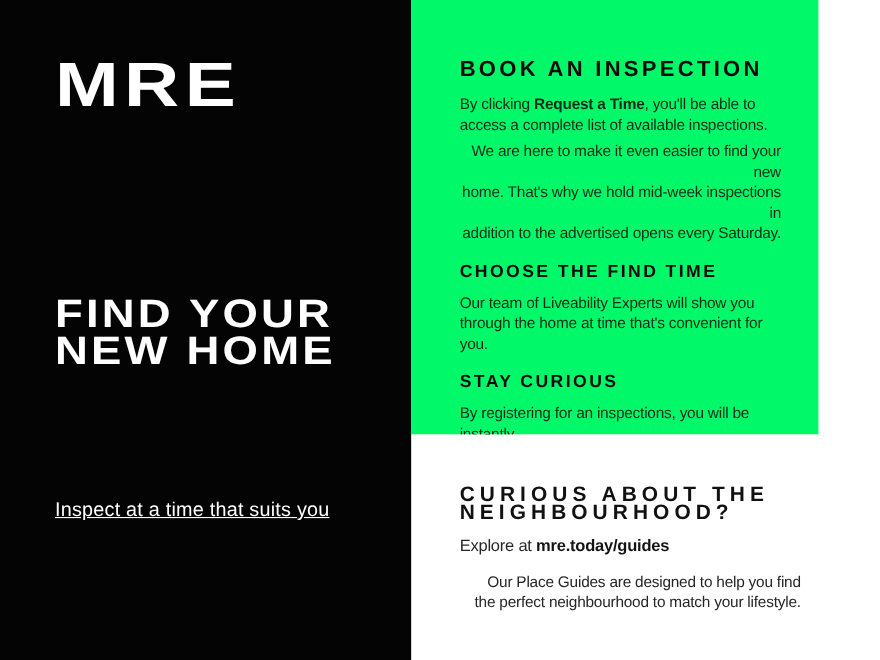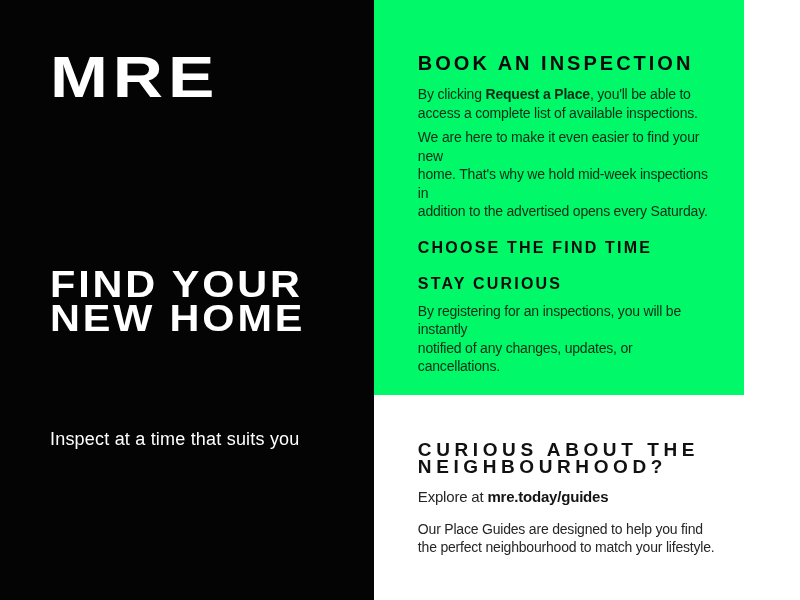--- a/index.html
+++ b/index.html
@@ -26,24 +26,25 @@
     white-space: nowrap;
   }
   .headline {
     margin: 162px 0 0 0;
     font-size: 36px; font-weight: 700;
     line-height: 34px; letter-spacing: 2.5px;
     transform: scaleX(1.15); transform-origin: 0 50%;
     white-space: pre-line;
   }
   .tagline {
-    margin-top: 92px;
+    margin-top: 116px;
     font-size: 18px; font-weight: 400;
     line-height: 22px; letter-spacing: 0.2px;
     color: var(--text-on-dark, #F7F7F5);
+    text-decoration: underline;
   }
 
   
   .right-col { width: 400px; display: flex; flex-direction: column; }
 
   .green-section {
     height: 395px;
     background: var(--green-panel, #00F869);
     padding: 52px 34px 0 44px;
   }
@@ -74,21 +75,21 @@
     color: var(--heading-on-white, #111111);
     white-space: pre-line;
   }
 
   .body-p {
     margin: 10px 0 0 0;
     font-size: 14px; font-weight: 400;
     line-height: 18.5px; letter-spacing: -0.2px;
     white-space: pre-line;
   }
-  .body-p + .body-p { margin-top: 6px; }
+  .body-p + .body-p { margin-top: 6px; text-align: right; }
   .h-sm + .body-p { margin-top: 9px; }
   .green-section .body-p { color: var(--body-on-green, #0A2D18); }
   .white-section .body-p { color: var(--body-on-white, #262626); margin-top: 13px; }
   .body-p strong { font-weight: 700; }
   .explore-line { margin-top: 5px; font-size: 15px; }
   .white-section .explore-line strong { color: #141414; }
 </style>
 </head>
 <body>
 
@@ -98,26 +99,28 @@
     <div class="logo">MRE</div>
     <h1 class="headline">FIND YOUR
 NEW HOME</h1>
     <div class="tagline">Inspect at a time that suits you</div>
   </div>
 
   <div class="right-col">
 
     <section class="green-section">
       <h2 class="h-lg">BOOK AN INSPECTION</h2>
-      <p class="body-p"><span>By clicking </span><strong>Request a Place</strong><span>, you'll be able to
+      <p class="body-p"><span>By clicking </span><strong>Request a Time</strong><span>, you'll be able to
 access a complete list of available inspections.</span></p>
       <p class="body-p">We are here to make it even easier to find your new
 home. That's why we hold mid-week inspections in
 addition to the advertised opens every Saturday.</p>
       <h3 class="h-sm">CHOOSE THE FIND TIME</h3>
+      <p class="body-p">Our team of Liveability Experts will show you
+through the home at time that's convenient for you.</p>
       <h3 class="h-sm">STAY CURIOUS</h3>
       <p class="body-p">By registering for an inspections, you will be instantly
 notified of any changes, updates, or cancellations.</p>
     </section>
 
     <section class="white-section">
       <h2 class="h-md">CURIOUS ABOUT THE
 NEIGHBOURHOOD?</h2>
       <p class="body-p explore-line"><span>Explore at </span><strong>mre.today/guides</strong></p>
       <p class="body-p">Our Place Guides are designed to help you find

